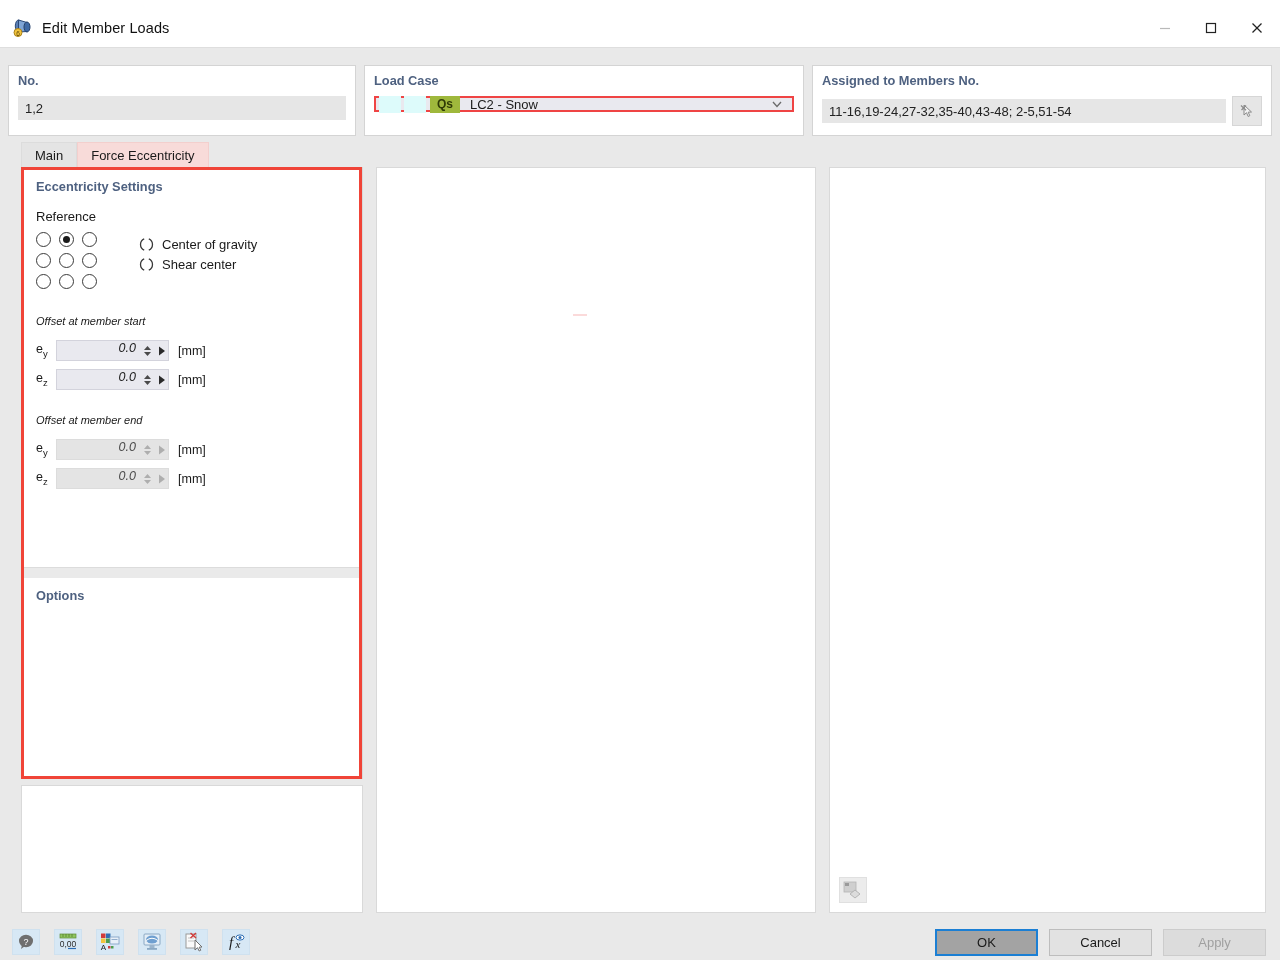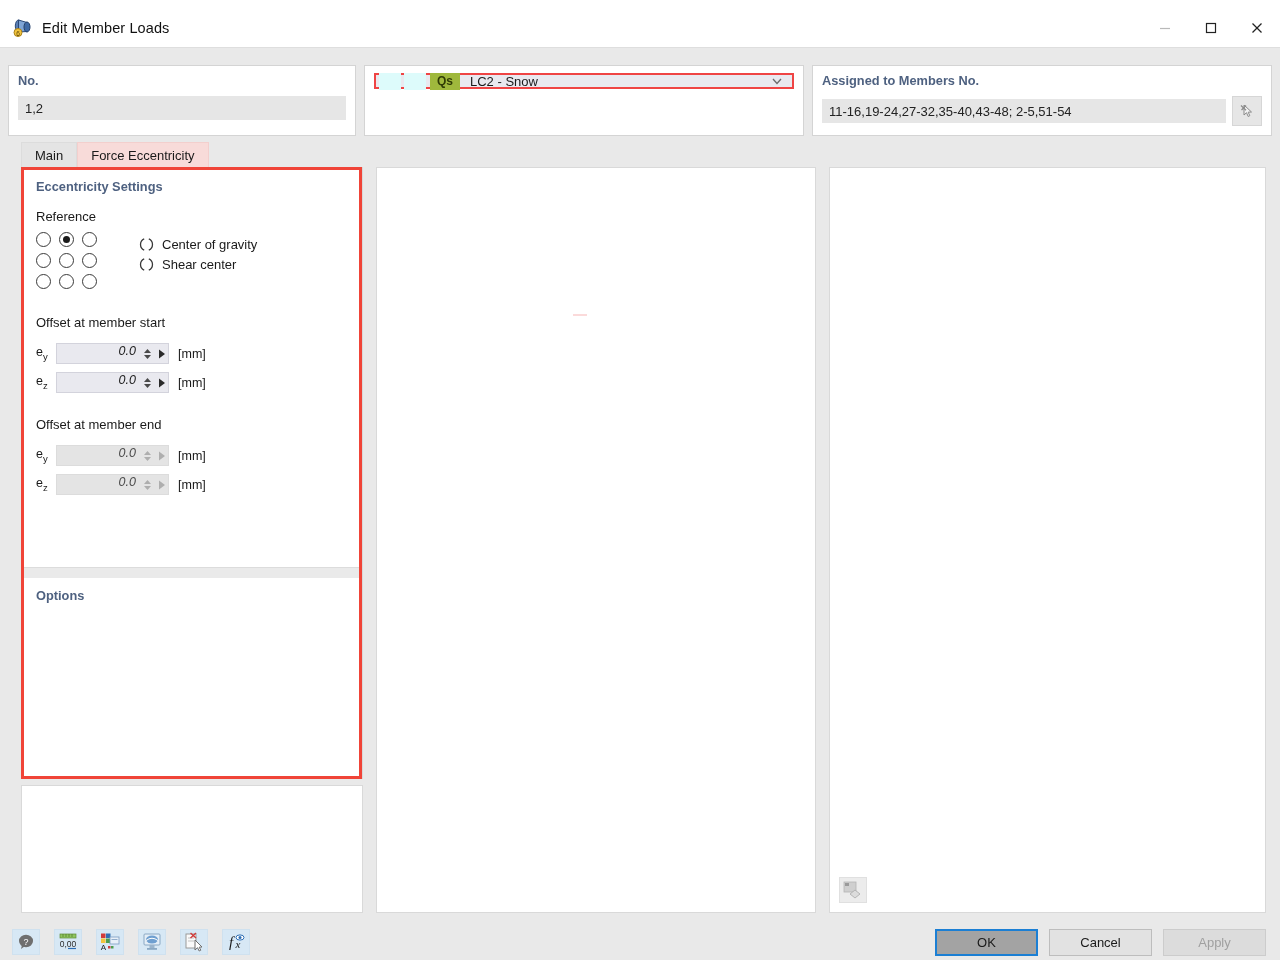--- a/index.html
+++ b/index.html
@@ -165,21 +165,21 @@
     border-radius: 50%; background: #1a1a1a;
   }
   .ref-options { margin-left: 34px; padding-top: 2px; }
   .ref-opt { display: flex; align-items: center; height: 20px; }
   .rpartial {
     width: 15px; height: 15px; position: relative; flex: 0 0 auto;
   }
   .ref-opt-label { margin-left: 8px; font-size: 13px; white-space: nowrap; }
 
   .field-group { margin-top: 20px; }
-  .field-group-title { font-size: 13px; margin-bottom: 9px; }
+  .field-group-title { font-size: 11px; margin-bottom: 9px; font-style: italic; }
   .frow { display: flex; align-items: center; height: 29px; }
   .frow-label {
     width: 20px; font-size: 12.5px; color: #1a1a1a;
   }
   .frow-label sub { font-size: 9.5px; }
   .spin {
     width: 113px; height: 21px;
     background: #e9e9ef; border: 1px solid #d3d3dc;
     display: flex;  font-style: italic;
   }
@@ -290,20 +290,21 @@
   </div>
 
   <div class="toprow">
 
     <div class="group-box grp-no">
       <div class="grp-title">No.</div>
       <div class="readonly-field">1,2</div>
     </div>
 
     <div class="group-box grp-lc">
+      <div class="grp-title">Load Case</div>
       <div class="combo">
         <div class="sw a"></div>
         <div class="sw b"></div>
         <div class="lc-tag">Qs</div>
         <div class="lc-label">LC2 - Snow</div>
         <div class="combo-arrow">
           <svg width="12" height="12" viewBox="0 0 12 12">
             <polyline points="2,4 6,8.5 10,4" fill="none" stroke="#6b6b6b" stroke-width="1.3"></polyline>
           </svg>
         </div>

